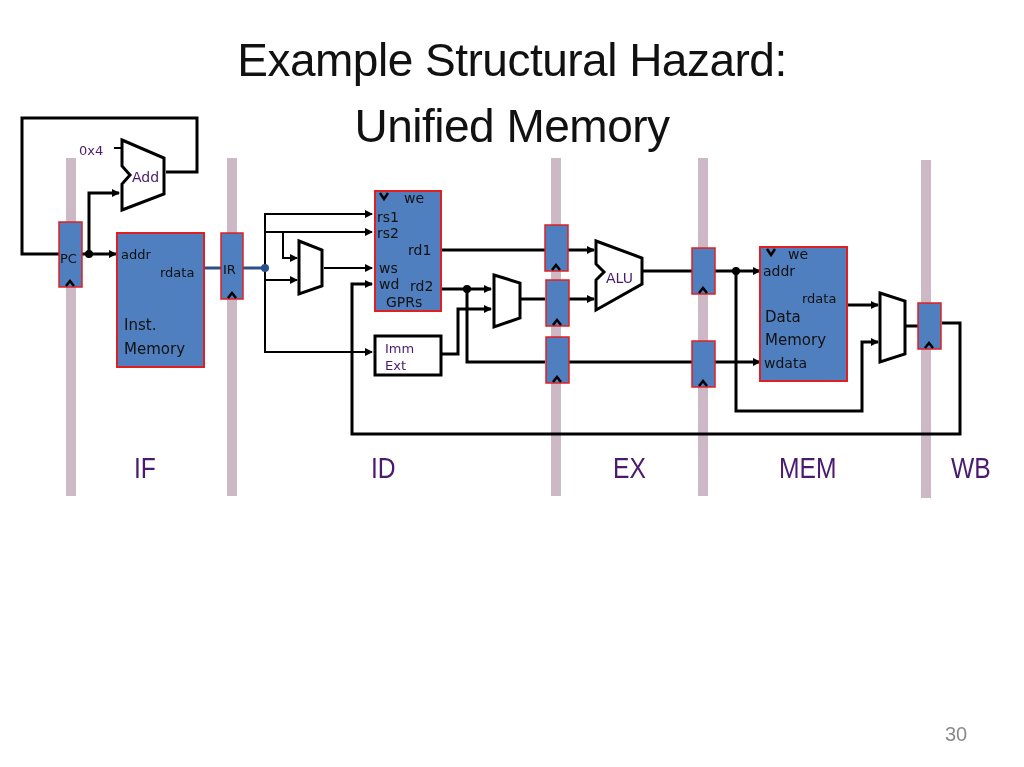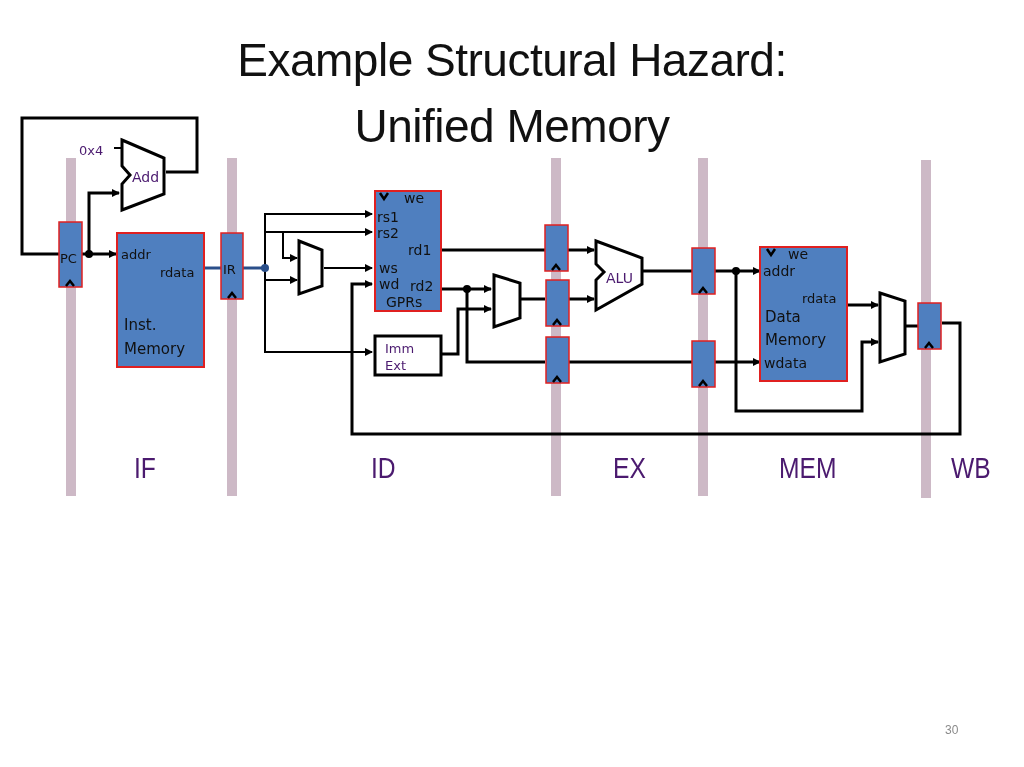--- a/index.html
+++ b/index.html
@@ -3,21 +3,21 @@
 <meta charset="utf-8">
 <style>
   html, body { margin: 0; padding: 0; background: #ffffff; }
   body { width: 1024px; height: 767px; position: relative; overflow: hidden; font-family: "DejaVu Sans", sans-serif; }
   .slide { position: absolute; left: 0; top: 0; width: 1024px; height: 767px; background: #fff; }
   .title { position: absolute; left: 0; width: 1024px; text-align: center; font-family: "Liberation Sans", sans-serif; font-size: 46px; color: #111; line-height: 52px; letter-spacing: -0.5px; }
   .title.l1 { top: 34px; }
   .title.l2 { top: 100px; }
   svg { position: absolute; left: 0; top: 0; }
   .stage { position: absolute; top: 452px; font-family: "Liberation Sans", sans-serif; font-size: 29px; color: #4b1a6f; transform: scaleX(0.85); transform-origin: left top; }
-  .pageno { position: absolute; left: 945px; top: 723px; font-family: "Liberation Sans", sans-serif; font-size: 12px; color: #8a8a8a; }
+  .pageno { position: absolute; left: 945px; top: 723px; font-family: "Liberation Sans", sans-serif; font-size: 20px; color: #8a8a8a; }
 </style>
 </head>
 <body>
 
 <div class="slide">
   <div class="title l1">Example Structural Hazard:</div>
   <div class="title l2">Unified Memory</div>
 
   <svg width="1024" height="767" viewBox="0 0 1024 767">
     <defs>

